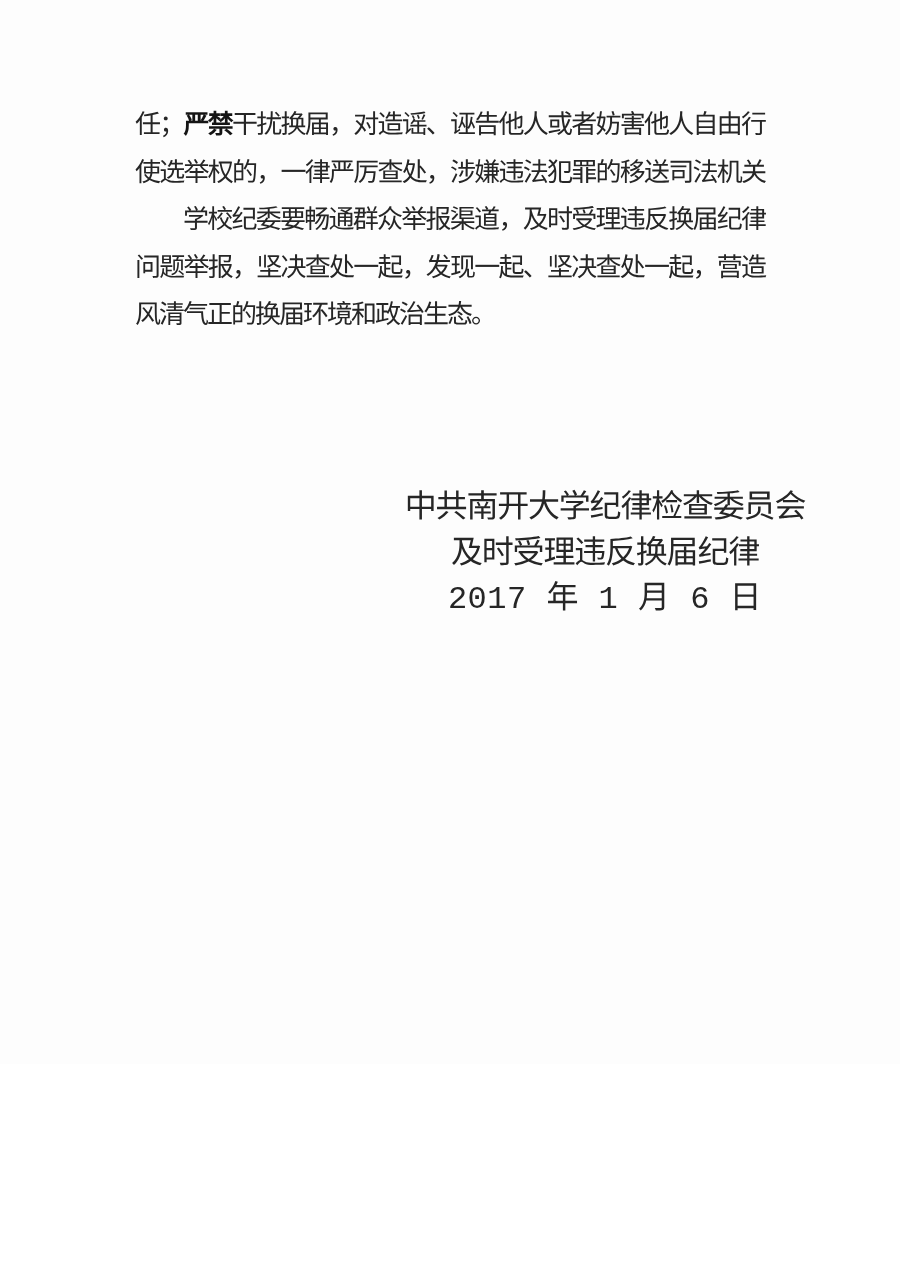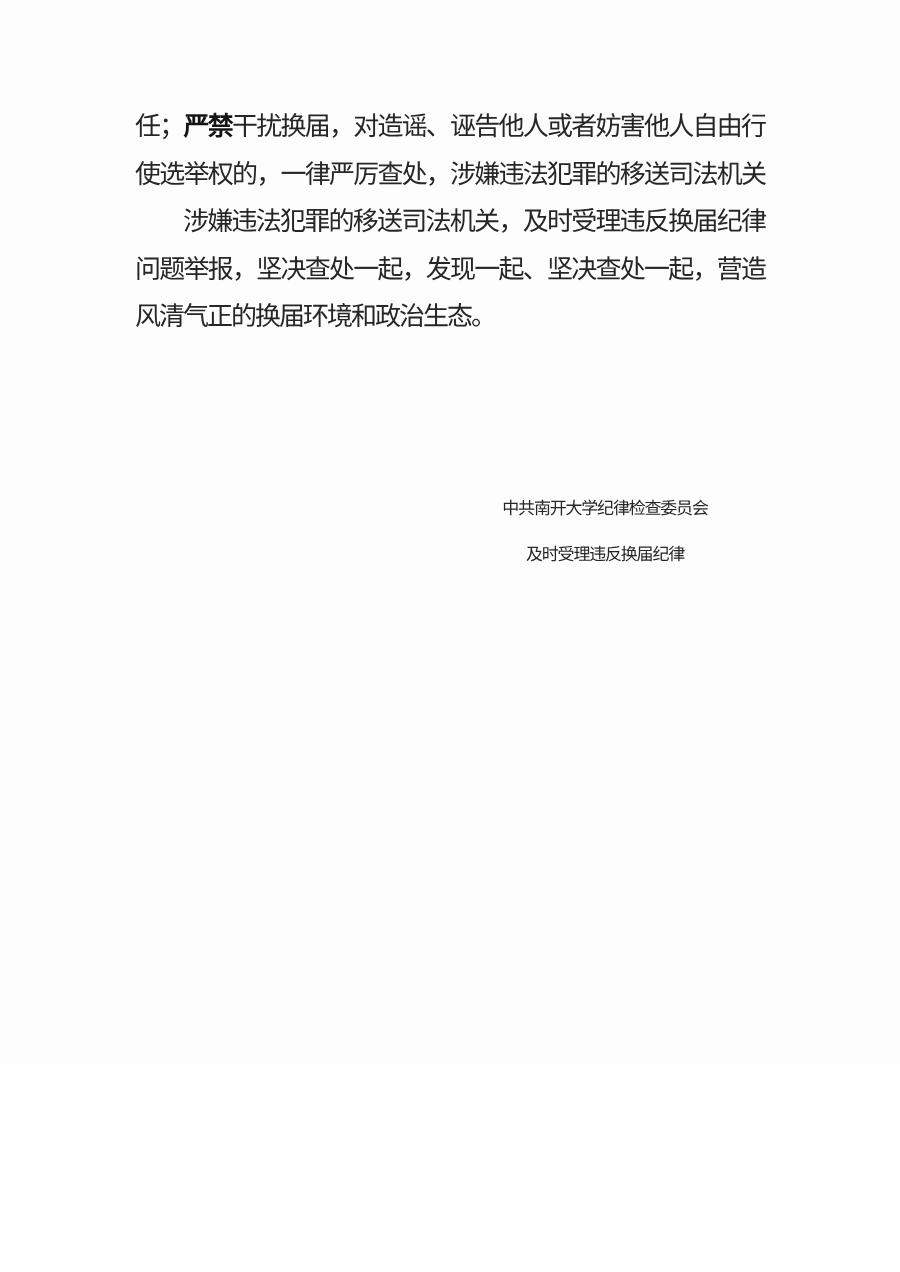--- a/index.html
+++ b/index.html
@@ -7,21 +7,21 @@
     padding: 0;
     background: #ffffff;
   }
   .page {
     position: relative;
     width: 900px;
     height: 1064px;
     margin: 0 auto;
     background: #fdfdfd;
     overflow: hidden;
-    font-family: Liberation Serif, serif;
+    font-family: Liberation Mono, monospace;
     color: #262626;
   }
   
   .body-text {
     position: absolute;
     left: 135px;
     top: 103px;
     width: 630px;
   }
   .line {
@@ -45,21 +45,21 @@
   }
   
   .signature {
     position: absolute;
     left: 310px;
     top: 486px;
     width: 590px;
     text-align: center;
   }
   .sig-line {
-    font-size: 17px;
+    font-size: 32px;
     letter-spacing: -1.2px;
     line-height: 45.5px;
     height: 45.5px;
     white-space: nowrap;
   }
   .sig-line.date {
     letter-spacing: 0.5px;
   }
   
   .page-number {
@@ -79,27 +79,28 @@
 <div class="page">
 
   <div class="body-text">
 
     <div>
       <div class="line just"><span>任；</span><span class="strong">严禁</span><span>干扰换届，对造谣、诬告他人或者妨害他人自由行</span></div>
       <div class="line just">使选举权的，一律严厉查处，涉嫌违法犯罪的移送司法机关</div>
     </div>
 
     <div>
-      <div class="line just indent-2">涉嫌违法犯罪的移送司法机关，及时受理违反换届纪律</div>
+      <div class="line just indent-2">学校纪委要畅通群众举报渠道，及时受理违反换届纪律</div>
       <div class="line just">问题举报，坚决查处一起，发现一起、坚决查处一起，营造</div>
       <div class="line">风清气正的换届环境和政治生态。</div>
     </div>
 
   </div>
 
   <div class="signature">
     <div class="sig-line">中共南开大学纪律检查委员会</div>
     <div class="sig-line">及时受理违反换届纪律</div>
+    <div class="sig-line date">2017 年 1 月 6 日</div>
   </div>
 
   <div class="page-number">- 2 -</div>
 
 </div>
 
 </body></html>

